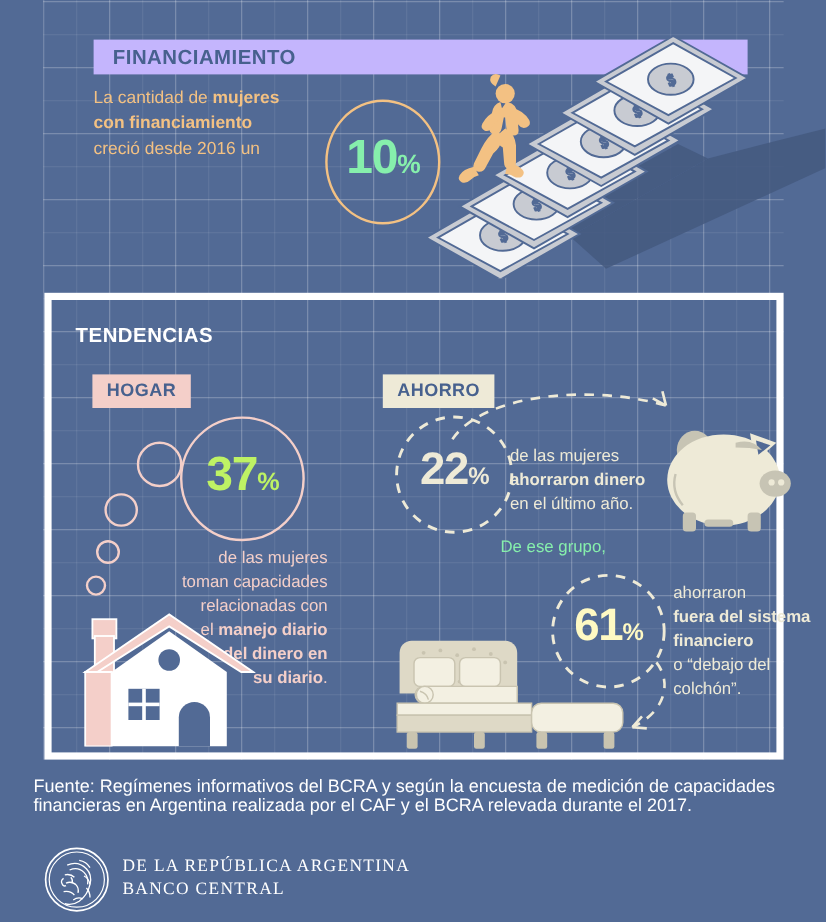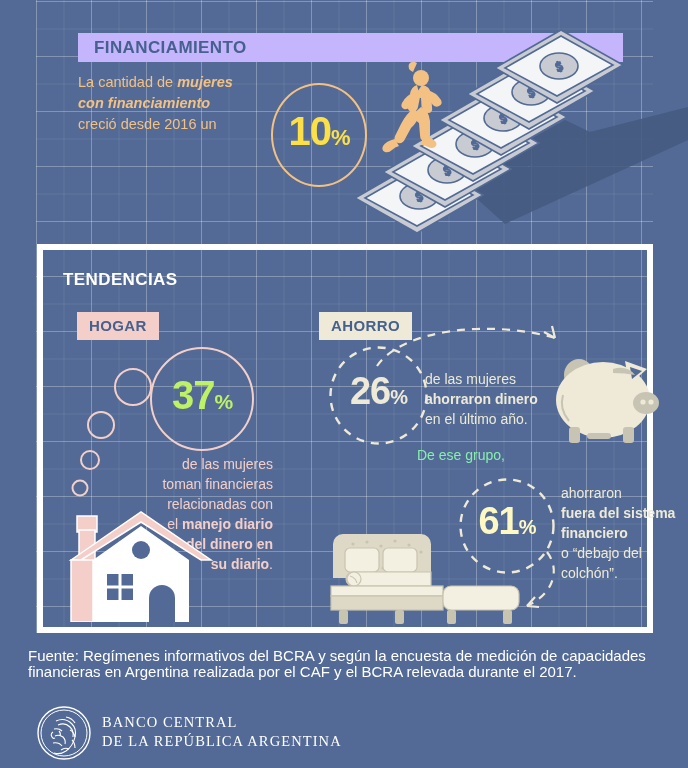--- a/index.html
+++ b/index.html
@@ -26,30 +26,30 @@
     background:#c4b5fd;
   }
   #fin-bar span {
     position:absolute; left:16px; top:5px;
     font-size:17px; font-weight:bold; letter-spacing:.4px; color:#47618e;
   }
   #fin-text {
     position:absolute; left:78px; top:72px; width:230px;
     font-size:14.5px; line-height:21px; color:#f3c183;
   }
-  #fin-text b { font-weight:bold;font-style:italic; }
+  #fin-text b { font-weight:bold; }
   #fin-circle {
     position:absolute; left:271px; top:83px; width:96px; height:104px;
   }
   #fin-circle .ring {
     position:absolute; inset:0; border:2px solid #f3c183; border-radius:50%;
   }
   #fin-circle .val {
     position:absolute; width:100%; top:26px; text-align:center;
-    color:#fde047; font-weight:bold; font-size:40px; letter-spacing:-1px;
+    color:#86efac; font-weight:bold; font-size:40px; letter-spacing:-1px;
   }
   #fin-circle .val i { font-style:normal; font-size:22px; }
   
   #stairs { position:absolute; left:355px; top:12px; width:333px; height:220px; }
   
   #tend-box {
     position:absolute; left:37px; top:244px; width:616px; height:389px;
     border:6px solid #ffffff;
   }
   #tend-title {
@@ -218,21 +218,21 @@
     </g>
   </svg>
 
   <div id="hogar-circle">
     <div class="ring"></div>
     <div class="val"><span>37</span><i>%</i></div>
   </div>
 
   <div id="hogar-text">
     <span>de las mujeres</span><br>
-    <span>toman financieras</span><br>
+    <span>toman capacidades</span><br>
     <span>relacionadas con</span><br>
     <span>el </span><b>manejo diario</b><br>
     <b>del dinero en</b><br>
     <b>su diario</b><span>.</span>
   </div>
 
   <svg id="house" viewBox="0 0 150 120">
     <rect x="14" y="14" width="20" height="16" fill="#f4cfc9" stroke="#ffffff" stroke-width="1.5"></rect>
     <rect x="16" y="28" width="16" height="54" fill="#f4cfc9" stroke="#ffffff" stroke-width="1.5"></rect>
     <polygon points="8,58 78,10 148,58 138,58 78,20 18,58" fill="#f4cfc9" stroke="#ffffff" stroke-width="1.5"></polygon>
@@ -242,21 +242,21 @@
     <rect x="44" y="72" width="26" height="26" fill="#526a95"></rect>
     <rect x="55.5" y="72" width="3" height="26" fill="#ffffff"></rect>
     <rect x="44" y="83.5" width="26" height="3" fill="#ffffff"></rect>
     <path d="M86 120 v-24 a13 13 0 0 1 26 0 v24 z" fill="#526a95"></path>
   </svg>
 
   <div id="ah-circle-26">
     <svg class="dash-svg" style="left:0;top:0;width:99px;height:99px" viewBox="0 0 99 99">
       <circle cx="49.5" cy="49.5" r="48" fill="none" stroke="#eeead7" stroke-width="2.4" stroke-dasharray="8 7"></circle>
     </svg>
-    <div class="val"><span>26</span><i>%</i></div>
+    <div class="val"><span>22</span><i>%</i></div>
   </div>
 
   <div id="ah-text-26">
     <span>de las mujeres</span><br>
     <b>ahorraron dinero</b><br>
     <span>en el último año.</span>
   </div>
 
   <div id="ah-group-label">De ese grupo,</div>
 
@@ -353,16 +353,16 @@
       <path d="M17 38 q6 -1 9 3"></path>
       <path d="M25 45 q4 -3 8 -1"></path>
       <path d="M30 12 q6 1 9 6"></path>
       <path d="M34 25 q4 2 5 7"></path>
       <path d="M36 35 q3 3 3 8"></path>
       <path d="M23 26 q2 2 1 5"></path>
     </g>
     <path d="M17 27 q-3 2 -1 5 q1 2 3 1" fill="none" stroke="#ffffff" stroke-width="1.1"></path>
   </svg>
   <div id="logo-text">
+    <div>DE LA REPÚBLICA ARGENTINA</div>
     <div>BANCO CENTRAL</div>
-    <div>DE LA REPÚBLICA ARGENTINA</div>
   </div>
 </div>
 
 </body></html>

